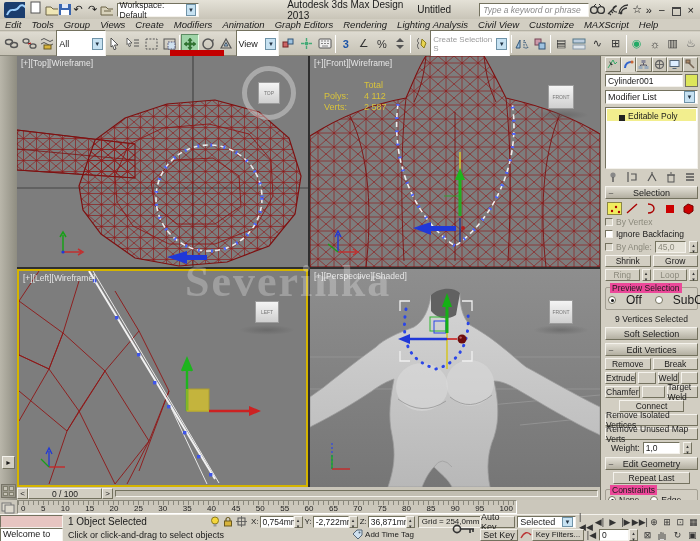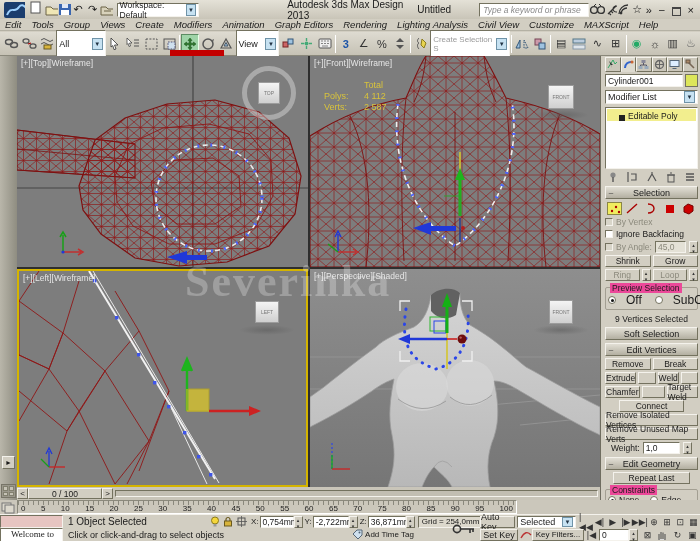--- a/index.html
+++ b/index.html
@@ -69,21 +69,21 @@
   #timeslider{position:absolute;left:17px;top:487px;width:583px;height:13px;background:#c9c5b9;display:flex;align-items:center;}
   #trackbar{position:absolute;left:0;top:500px;width:700px;height:14px;background:#cbc7bb;}
   #ruler{position:absolute;left:17px;top:0;width:500px;height:14px;border:1px solid;border-color:#8a887b #fff #fff #8a887b;background:
     repeating-linear-gradient(90deg,#8a887c 0 1px,transparent 1px 5px) top/100% 4px no-repeat,#cbc7bb;}
   #ruler .nums{position:absolute;left:0;top:3px;width:100%;display:flex;justify-content:space-between;padding:0 3px;font-size:8px;color:#222;}
   #statusbar{position:absolute;left:0;top:514px;width:700px;height:27px;background:#d2cec2;border-top:1px solid #f4f2ec;}
   .srow{position:absolute;left:0;width:700px;height:13px;display:flex;align-items:center;}
   .sicon{width:13px;height:12px;display:inline-flex;align-items:center;justify-content:center;font-size:9px;}
   .navico{width:15px;height:12px;display:inline-flex;align-items:center;justify-content:center;font-size:9px;color:#333;}
   #listener-pink{position:absolute;left:0;top:0;width:63px;height:13px;background:#e7c5c1;border:1px solid;border-color:#74725f #f4f2ec #f4f2ec #74725f;}
-  #listener-white{position:absolute;left:0;top:13px;width:63px;height:14px;background:#fff;border:1px solid;border-color:#74725f #f4f2ec #f4f2ec #74725f;font-family:Liberation Serif, serif;font-size:9px;padding-left:2px;text-align:center;}
+  #listener-white{position:absolute;left:0;top:13px;width:63px;height:14px;background:#fff;border:1px solid;border-color:#74725f #f4f2ec #f4f2ec #74725f;font-family:Liberation Sans, sans-serif;font-size:9px;padding-left:2px;}
   #annotation{position:absolute;left:170px;top:50px;width:54px;height:6px;background:#c40000;z-index:20;}
   .mini{font-size:8px;}
 </style>
 </head>
 <body>
 
 <div id="root">
 
   <div id="titlebar">
     <svg width="26" height="18" style="margin:0 3px">

